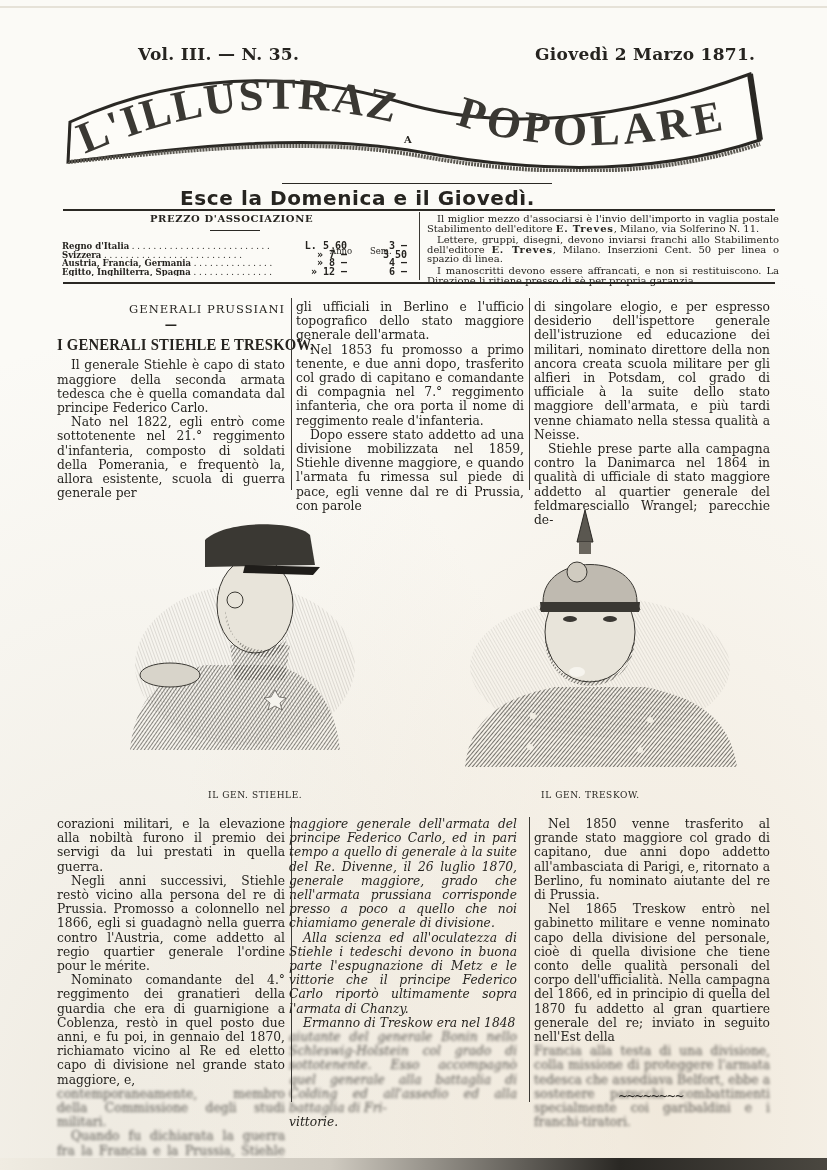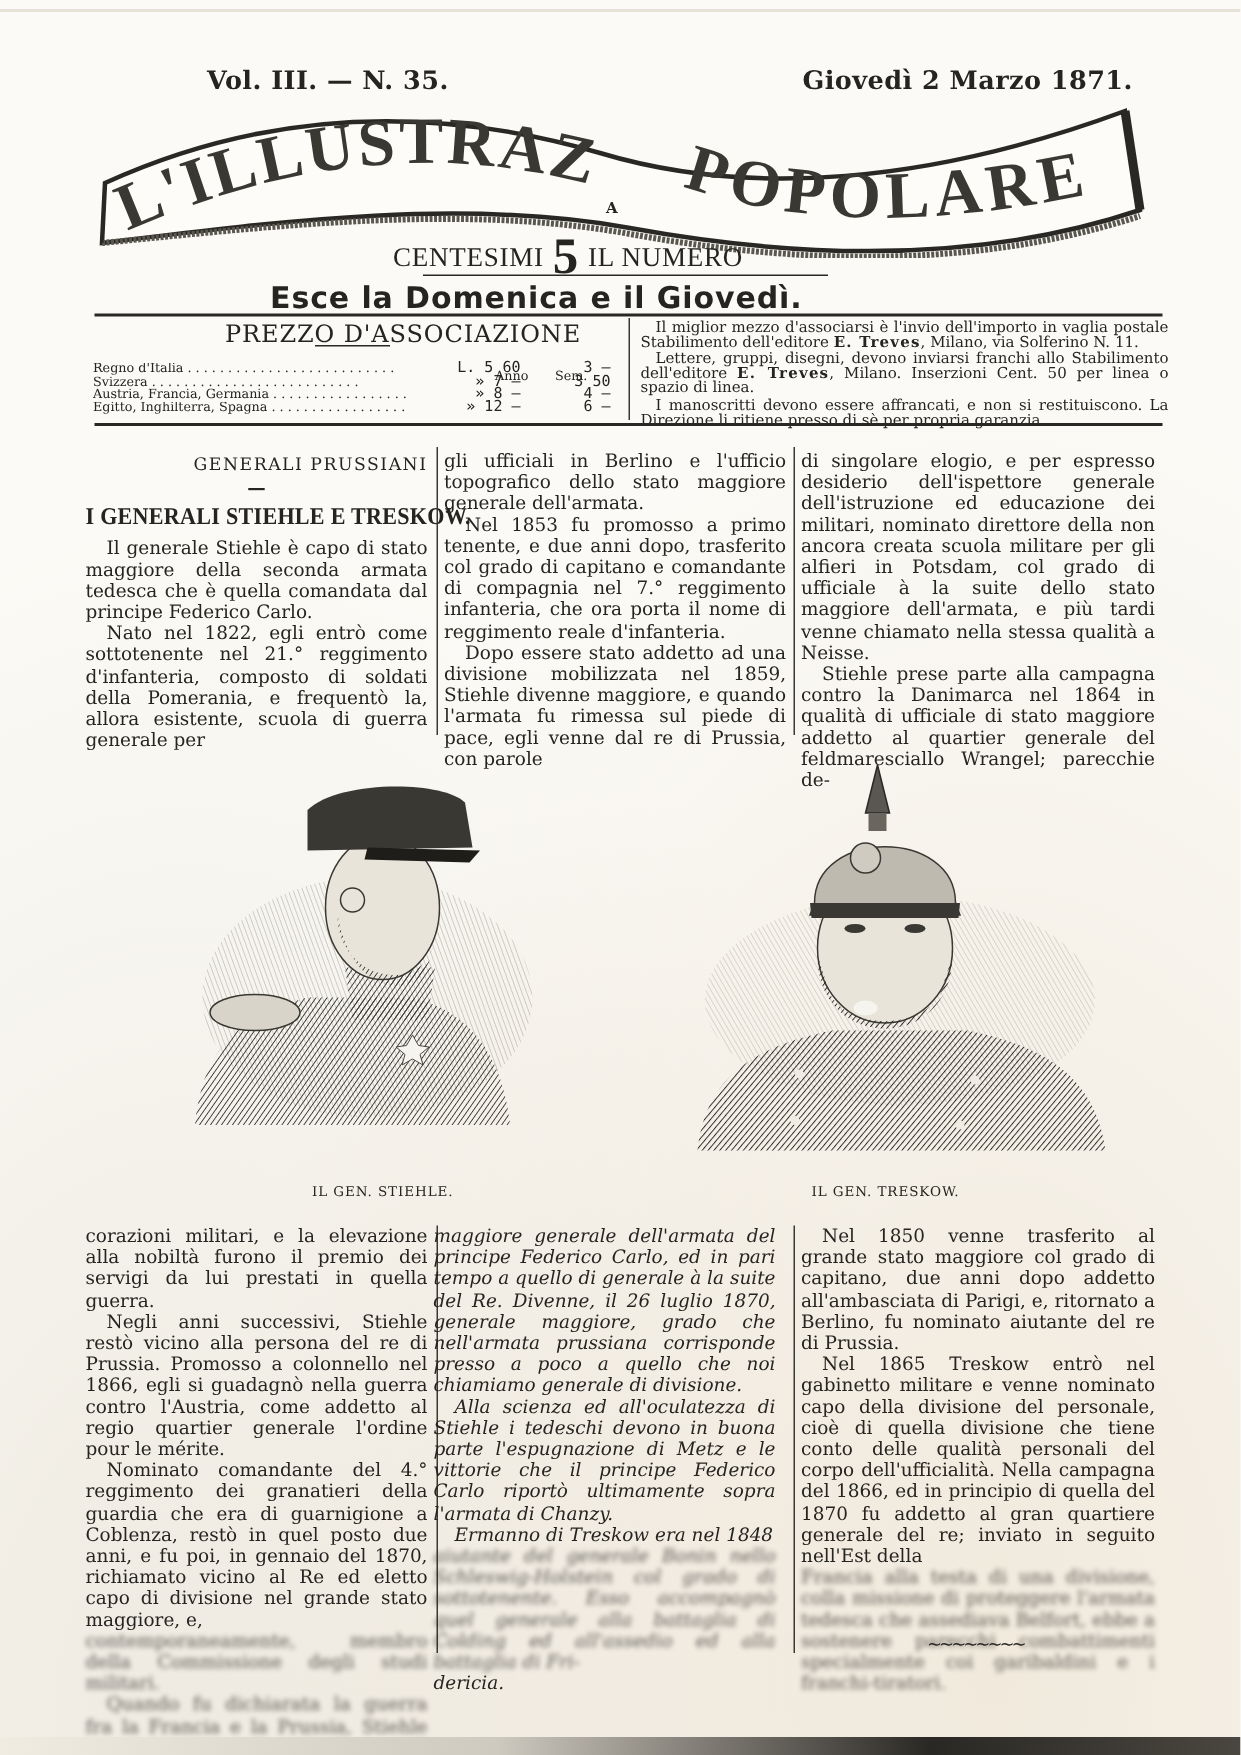--- a/index.html
+++ b/index.html
@@ -32,24 +32,24 @@
     .a-letter { position:absolute; left:404px; top:134px; font-size:10px; font-weight:bold; }
     .centesimi { position:absolute; left:262px; top:153px; font-size:18px; font-family:"Liberation Serif", serif; letter-spacing:0.5px; }
     .centesimi .big { font-size:34px; font-weight:bold; vertical-align:-5px; margin:0 6px; }
     .cent-rule { position:absolute; left:282px; top:183px; width:270px; height:1px; background:#2a2824; }
     .esce { position:absolute; left:180px; top:186px; font-size:20px; font-weight:bold; font-family:"DejaVu Sans", sans-serif; letter-spacing:0.6px; }
 
     .rule-thick { position:absolute; height:2px; background:#2a2824; }
     .vrule { position:absolute; width:1px; background:#3a3833; }
 
     
-    .prezzo-title { position:absolute; left:150px; top:213px; font-size:16px; font-weight:normal; letter-spacing:0.6px; }
+    .prezzo-title { position:absolute; left:150px; top:213px; font-size:10px; font-weight:bold; letter-spacing:0.6px; }
     .prezzo-underline { position:absolute; left:210px; top:230px; width:50px; height:1px; background:#2a2824; }
     .price-head { position:absolute; top:232px; font-size:8.5px;margin-top:14px; }
-    .price-table { position:absolute; left:62px; top:242px; width:345px; font-size:8.5px; font-weight:normal; line-height:8.6px; }
+    .price-table { position:absolute; left:62px; top:242px; width:345px; font-size:8.5px; font-weight:bold; line-height:8.6px; }
     .price-row { display:flex; }
     .price-row .country { width:210px; white-space:nowrap; overflow:hidden; }
     .price-row .country::after { content:" . . . . . . . . . . . . . . . . . . . . . . . . . ."; font-weight:normal; }
     .price-row .anno { width:75px; text-align:right; font-family:"DejaVu Sans Mono", monospace; font-size:10px; }
     .price-row .sem { width:60px; text-align:right; font-family:"DejaVu Sans Mono", monospace; font-size:10px; }
 
     .info-box { position:absolute; left:427px; top:214px; width:352px; font-size:10px; line-height:9.6px; text-align:justify; }
     .info-box p { margin:0 0 2px 0; text-indent:10px; }
     .info-box b { letter-spacing:0.8px; }
 
@@ -92,23 +92,20 @@
       <text font-family="Liberation Serif, serif" font-size="44" font-weight="bold" fill="#3a3833" letter-spacing="2" style="font-stretch:condensed">
         <textPath href="#curveA">L'ILLUSTRAZIONE</textPath>
       </text>
       <text font-family="Liberation Serif, serif" font-size="44" font-weight="bold" fill="#3a3833" letter-spacing="4">
         <textPath href="#curveB">POPOLARE</textPath>
       </text>
     </svg>
   </div>
 
   <div class="a-letter">A</div>
-  <div class="centesimi">
-    <span>CENTESIMI</span><span class="big">5</span><span>IL NUMERO</span>
-  </div>
   <div class="cent-rule"></div>
   <div class="esce">Esce la Domenica e il Giovedì.</div>
 
   <div class="rule-thick" style="left:63px; top:209px; width:712px;"></div>
 
   <div class="prezzo-title">PREZZO D'ASSOCIAZIONE</div>
   <div class="prezzo-underline"></div>
   <div class="price-head" style="left:330px;">Anno</div>
   <div class="price-head" style="left:370px;">Sem.</div>
   <div class="price-table">
@@ -225,21 +222,21 @@
     <p class="blurred">Quando fu dichiarata la guerra fra la Francia e la Prussia, Stiehle venne innalzato al grado di capo di stato</p>
   </div>
 
   <div class="vrule" style="left:291px; top:817px; height:285px;"></div>
 
   <div class="col" style="left:289px; top:817px; width:228px;font-style:italic;">
     <p class="noindent">maggiore generale dell'armata del principe Federico Carlo, ed in pari tempo a quello di generale à la suite del Re. Divenne, il 26 luglio 1870, generale maggiore, grado che nell'armata prussiana corrisponde presso a poco a quello che noi chiamiamo generale di divisione.</p>
     <p>Alla scienza ed all'oculatezza di Stiehle i tedeschi devono in buona parte l'espugnazione di Metz e le vittorie che il principe Federico Carlo riportò ultimamente sopra l'armata di Chanzy.</p>
     <p>Ermanno di Treskow era nel 1848</p>
     <p class="noindent blurred">aiutante del generale Bonin nello Schleswig-Holstein col grado di sottotenente. Esso accompagnò quel generale alla battaglia di Colding ed all'assedio ed alla battaglia di Fri-</p>
-    <p class="noindent">dericia.</p>
+    <p class="noindent">vittorie.</p>
   </div>
 
   <div class="vrule" style="left:529px; top:817px; height:285px;"></div>
 
   <div class="col" style="left:534px; top:817px; width:236px;">
     <p>Nel 1850 venne trasferito al grande stato maggiore col grado di capitano, due anni dopo addetto all'ambasciata di Parigi, e, ritornato a Berlino, fu nominato aiutante del re di Prussia.</p>
     <p>Nel 1865 Treskow entrò nel gabinetto militare e venne nominato capo della divisione del personale, cioè di quella divisione che tiene conto delle qualità personali del corpo dell'ufficialità. Nella campagna del 1866, ed in principio di quella del 1870 fu addetto al gran quartiere generale del re; inviato in seguito nell'Est della</p>
     <p class="noindent blurred">Francia alla testa di una divisione, colla missione di proteggere l'armata tedesca che assediava Belfort, ebbe a sostenere parecchi combattimenti specialmente coi garibaldini e i franchi-tiratori.</p>
   </div>
 

